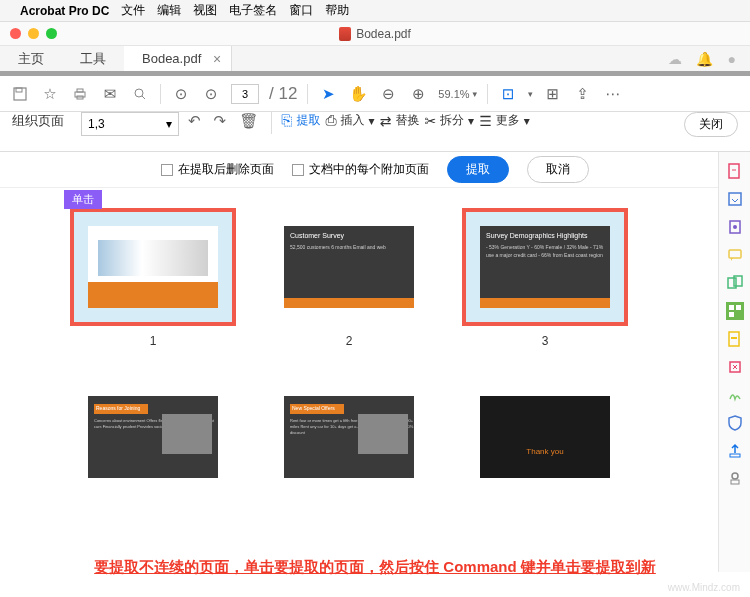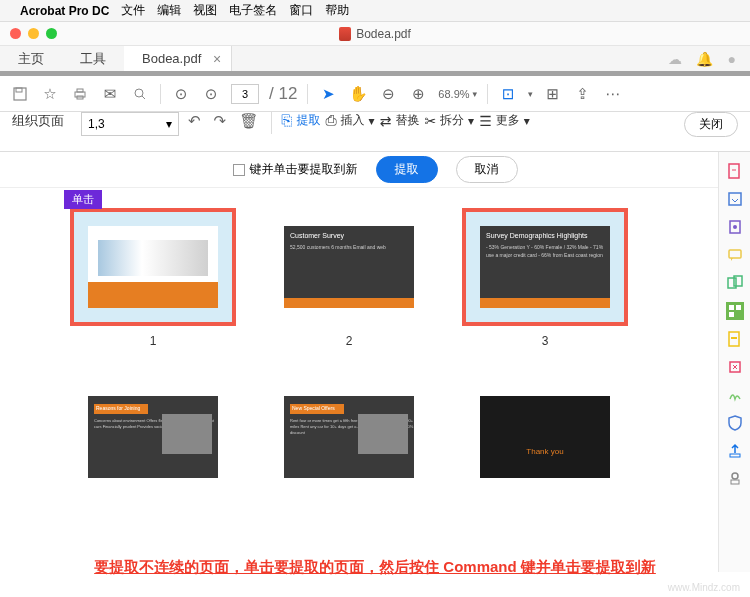--- a/index.html
+++ b/index.html
@@ -57,21 +57,21 @@
 .thumb { width: 130px; height: 82px; background: #333; color: #fff; font-size: 6px; position: relative; overflow: hidden; }
 .thumb.slide1 { background: #fff; }
 .thumb.slide1 .car { position: absolute; top: 14px; left: 10px; right: 10px; height: 36px; background: linear-gradient(to right, #a8c8e0 0%, #fff 40%, #d0d0d0 100%); }
 .thumb.slide1 .bar { position: absolute; bottom: 0; left: 0; right: 0; height: 26px; background: #e67e22; }
 .thumb.dark { background: #3a3a3a; padding: 6px; }
 .thumb.dark .hd { color: #fff; font-size: 7px; margin-bottom: 4px; }
 .thumb.dark .ln { color: #ccc; font-size: 5px; line-height: 1.6; }
 .thumb.dark .fbar { position: absolute; bottom: 0; left: 0; right: 0; height: 10px; background: #e67e22; }
 .thumb-wrap .num { font-size: 12px; color: #333; }
 .thumb-wrap.selected .num { }
-.click-tag { position: absolute; top: -18px; left: -6px; background: #6d28d9; color: #fff; font-size: 11px; padding: 2px 8px; }
+.click-tag { position: absolute; top: -18px; left: -6px; background: #8b5cf6; color: #fff; font-size: 11px; padding: 2px 8px; }
 
 .thumb.slide4, .thumb.slide5 { background: #3a3a3a; }
 .thumb.slide4 .half, .thumb.slide5 .half { position: absolute; top: 18px; right: 6px; width: 50px; height: 40px; background: #888; }
 .thumb.slide4 .obar, .thumb.slide5 .obar { position: absolute; top: 8px; left: 6px; right: 70px; height: 10px; background: #e67e22; font-size: 5px; color: #fff; padding: 1px 2px; }
 .thumb.slide4 .txt, .thumb.slide5 .txt { position: absolute; top: 22px; left: 6px; font-size: 4px; color: #ccc; line-height: 1.5; }
 .thumb.slide6 { background: #1a1a1a; display: flex; align-items: center; justify-content: center; }
 .thumb.slide6 .ty { color: #e67e22; font-size: 8px; margin-top: 28px; }
 
 .side-tools { position: absolute; right: 0; top: 152px; width: 32px; background: #fafafa; border-left: 1px solid #e5e5e5; display: flex; flex-direction: column; align-items: center; gap: 10px; padding-top: 10px; height: 420px; }
 .side-tools .st { width: 18px; height: 18px; }
@@ -147,21 +147,21 @@
   <span class="tb-icon">⊙</span>
   <span class="tb-icon">⊙</span>
   <input class="page-input" value="3" style="">
   <span class="page-total">/ 12</span>
   <span class="sep"></span>
   <span class="tb-icon" style="color:#1473e6">➤</span>
   <span class="tb-icon">✋</span>
   <span class="tb-icon">⊖</span>
   <span class="tb-icon">⊕</span>
   <span class="zoom-sel">
-      <span>68.9%</span>
+      <span>59.1%</span>
       <span class="chev">▾</span>
     </span>
   <span class="sep"></span>
   <span class="tb-icon" style="color:#1473e6">⊡</span>
   <span class="chev">▾</span>
   <span class="tb-icon">⊞</span>
   <span class="tb-icon">⇪</span>
   <span class="tb-icon">⋯</span>
 </div>
 
@@ -197,21 +197,25 @@
     <span class="aicon">☰</span>
     <span>更多</span>
       <span class="chev">▾</span>
   </div>
   <button class="close-btn">关闭</button>
 </div>
 
 <div class="optbar">
   <label class="chk">
     <span class="chkbox"></span>
-    <span>键并单击要提取到新</span>
+    <span>在提取后删除页面</span>
+  </label>
+  <label class="chk">
+    <span class="chkbox"></span>
+    <span>文档中的每个附加页面</span>
   </label>
   <button class="btn primary">提取</button>
   <button class="btn">取消</button>
 </div>
 
 <div class="content">
   <div class="row">
     <div class="thumb-wrap selected">
       <div class="click-tag">单击</div>
       <div class="thumb-outer">

